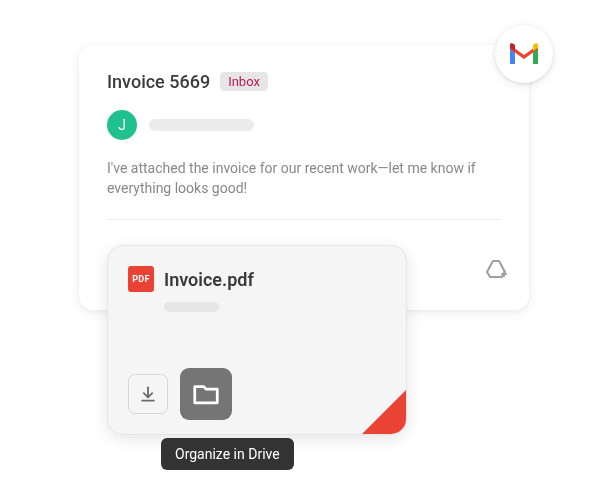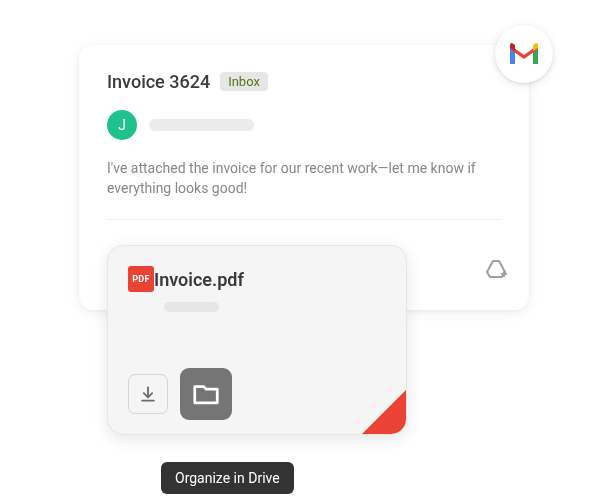--- a/index.html
+++ b/index.html
@@ -28,21 +28,21 @@
     gap: 10px;
     margin-bottom: 18px;
   }
   .subject {
     font-size: 18px;
     font-weight: 500;
     color: #3c3c3c;
   }
   .inbox-tag {
     background: #e6e6e6;
-    color: #4d7c0f;
+    color: #be185d;
     font-size: 13px;
     padding: 2px 8px;
     border-radius: 4px;
   }
 
   .sender-row {
     display: flex;
     align-items: center;
     gap: 12px;
     margin-bottom: 18px;
@@ -103,20 +103,21 @@
     border: 1px solid #e6e6e6;
     border-radius: 16px;
     box-shadow: 0 4px 16px rgba(0,0,0,0.10);
     padding: 20px 20px 14px 20px;
     overflow: hidden;
     z-index: 5;
   }
   .att-header {
     display: flex;
     align-items: center;
+    gap: 10px;
   }
   .pdf-icon {
     width: 26px;
     height: 26px;
     background: #ea4335;
     border-radius: 3px;
     color: #fff;
     font-size: 9px;
     font-weight: 700;
     display: flex;
@@ -179,35 +180,35 @@
   .drive-action {
     position: absolute;
     right: 100px;
     top: 258px;
     color: #9e9e9e;
   }
 
   .tooltip {
     position: absolute;
     left: 161px;
-    top: 462px;
+    top: 438px;
     background: #333333;
     color: #fff;
     font-size: 14px;
     padding: 8px 14px;
     border-radius: 6px;
     z-index: 20;
   }
 </style>
 </head>
 <body>
 
 <div class="card">
   <div class="subject-row">
-    <span class="subject">Invoice 3624</span>
+    <span class="subject">Invoice 5669</span>
     <span class="inbox-tag">Inbox</span>
   </div>
 
   <div class="sender-row">
     <div class="avatar">
       <span>J</span>
     </div>
     <div class="placeholder-line"></div>
   </div>
 

